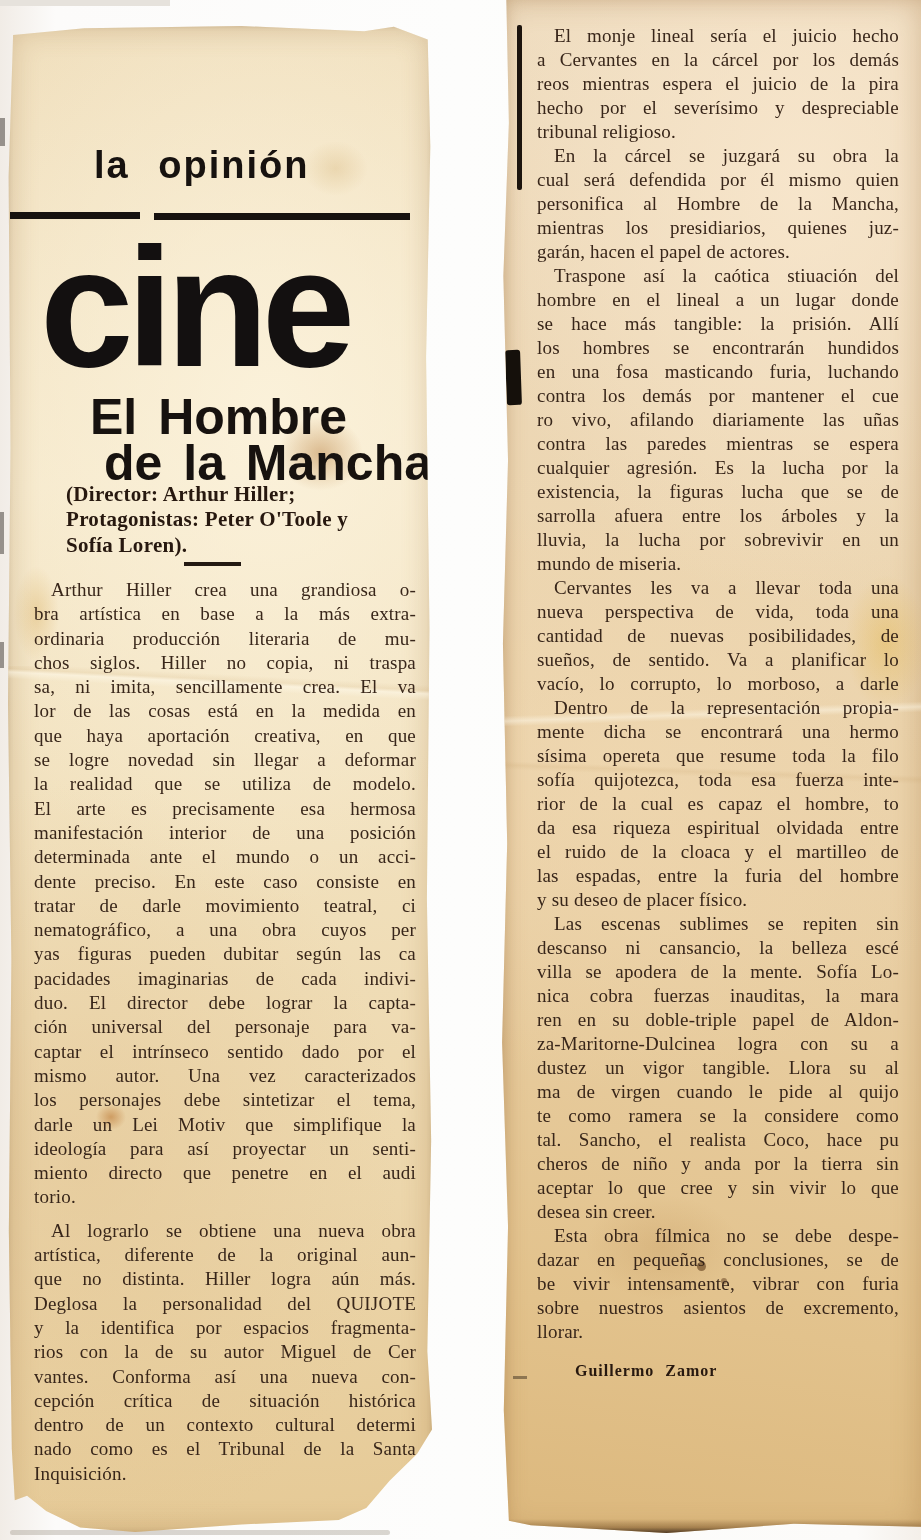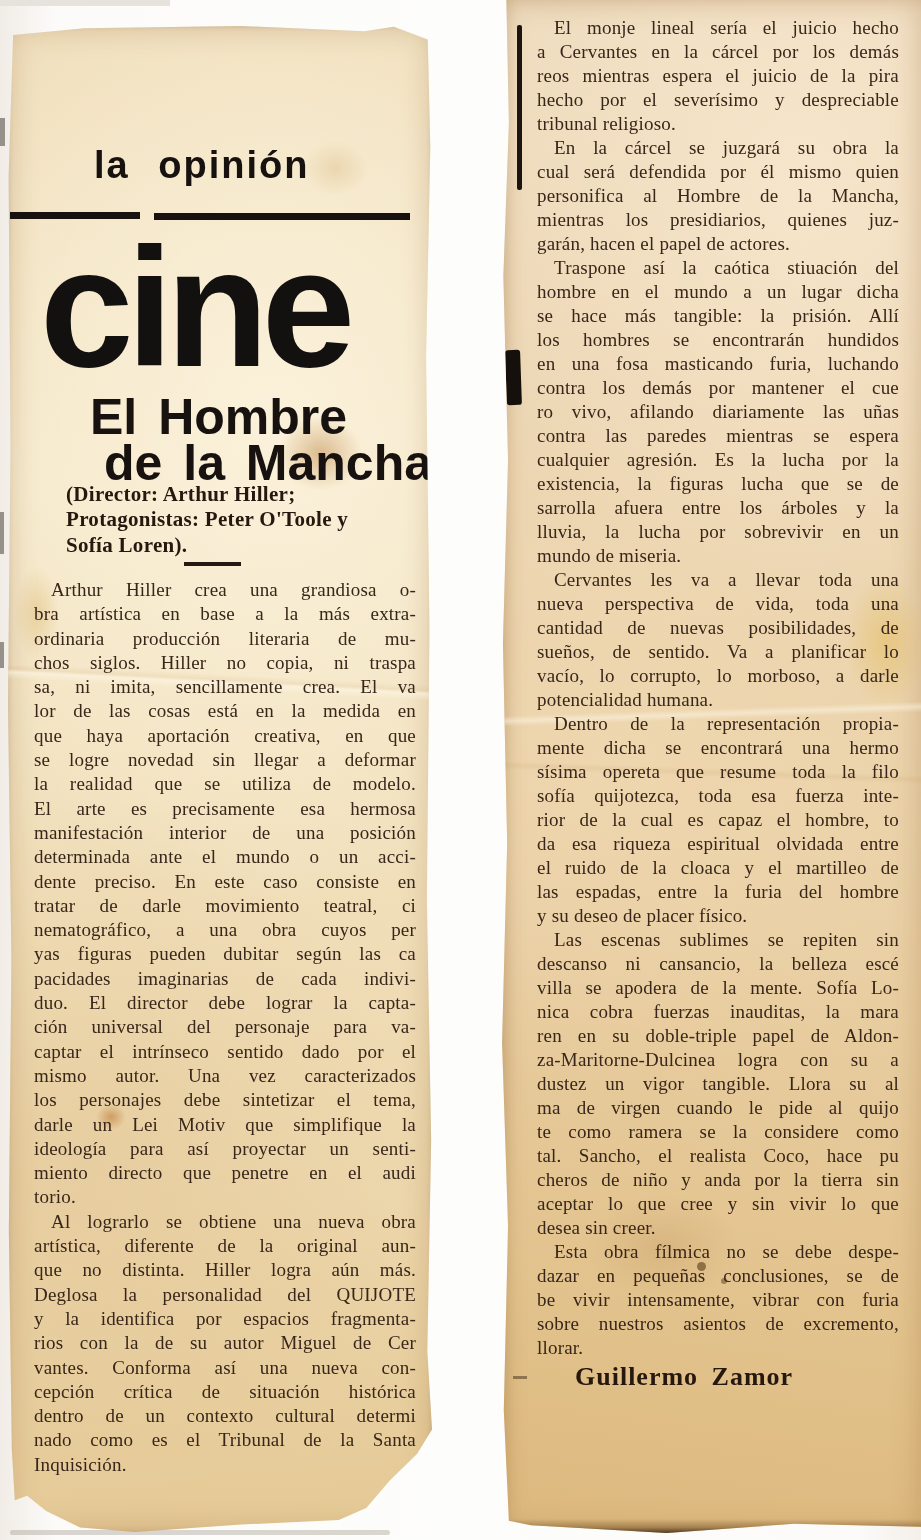--- a/index.html
+++ b/index.html
@@ -71,26 +71,26 @@
   .sub2{position:absolute;left:96px;top:408px;text-align:center;}
   .subtitle{font-family:"Liberation Sans","DejaVu Sans",sans-serif;font-weight:bold;font-size:50px;
     color:#17120f;letter-spacing:0px;word-spacing:7px;}
   .credits{position:absolute;left:58px;top:456px;font-weight:bold;font-size:21px;line-height:25.3px;
     color:#27180f;letter-spacing:.3px;}
   .divider{position:absolute;left:176px;top:536px;width:57px;height:4px;background:#241a12;}
 
   
   .body-col{position:absolute;font-size:19px;color:#38261a;letter-spacing:.2px;}
   .body-left{left:26px;top:552px;width:382px;line-height:24.3px;}
-  .body-right{left:40px;top:16px;width:362px;line-height:24px;}
-  .body-left .para + .para{}
+  .body-right{left:40px;top:24px;width:362px;line-height:24px;}
+  .body-left .para + .para{margin-top:9px;}
   .line{text-align:justify;text-align-last:justify;-moz-text-align-last:justify;}
   .line.first{text-indent:17px;}
   .line.last{text-align-last:left;-moz-text-align-last:left;}
-  .byline{position:absolute;left:78px;top:1362px;font-weight:bold;font-size:26px;color:#27180f;
+  .byline{position:absolute;left:78px;top:1362px;font-weight:bold;font-size:16px;color:#27180f;
     letter-spacing:1px;word-spacing:6px;}
   .byline-dash{position:absolute;left:16px;top:1376px;width:14px;height:3px;background:rgba(60,45,30,.5);}
 
   
   .vrule{position:absolute;left:20px;top:25px;width:5px;height:165px;background:#1c140e;border-radius:2px;}
   .ink-blob{position:absolute;left:9px;top:350px;width:15px;height:55px;background:#15100b;
     border-radius:3px;transform:rotate(-2deg);}
 </style>
 </head>
 <body>
@@ -191,40 +191,39 @@
         </div>
         <div class="para">
           <div class="line first">En la cárcel se juzgará su obra la</div>
           <div class="line">cual será defendida por él mismo quien</div>
           <div class="line">personifica al Hombre de la Mancha,</div>
           <div class="line">mientras los presidiarios, quienes juz-</div>
           <div class="line last">garán, hacen el papel de actores.</div>
         </div>
         <div class="para">
           <div class="line first">Traspone así la caótica stiuación del</div>
-          <div class="line">hombre en el mundo a un lugar dicha</div>
+          <div class="line">hombre en el lineal a un lugar donde</div>
           <div class="line">se hace más tangible: la prisión. Allí</div>
           <div class="line">los hombres se encontrarán hundidos</div>
           <div class="line">en una fosa masticando furia, luchando</div>
           <div class="line">contra los demás por mantener el cue</div>
           <div class="line">ro vivo, afilando diariamente las uñas</div>
           <div class="line">contra las paredes mientras se espera</div>
           <div class="line">cualquier agresión. Es la lucha por la</div>
           <div class="line">existencia, la figuras lucha que se de</div>
           <div class="line">sarrolla afuera entre los árboles y la</div>
           <div class="line">lluvia, la lucha por sobrevivir en un</div>
           <div class="line last">mundo de miseria.</div>
         </div>
         <div class="para">
           <div class="line first">Cervantes les va a llevar toda una</div>
           <div class="line">nueva perspectiva de vida, toda una</div>
           <div class="line">cantidad de nuevas posibilidades, de</div>
           <div class="line">sueños, de sentido. Va a planificar lo</div>
           <div class="line">vacío, lo corrupto, lo morboso, a darle</div>
-          <div class="line last">potencialidad humana.</div>
         </div>
         <div class="para">
           <div class="line first">Dentro de la representación propia-</div>
           <div class="line">mente dicha se encontrará una hermo</div>
           <div class="line">sísima opereta que resume toda la filo</div>
           <div class="line">sofía quijotezca, toda esa fuerza inte-</div>
           <div class="line">rior de la cual es capaz el hombre, to</div>
           <div class="line">da esa riqueza espiritual olvidada entre</div>
           <div class="line">el ruido de la cloaca y el martilleo de</div>
           <div class="line">las espadas, entre la furia del hombre</div>

